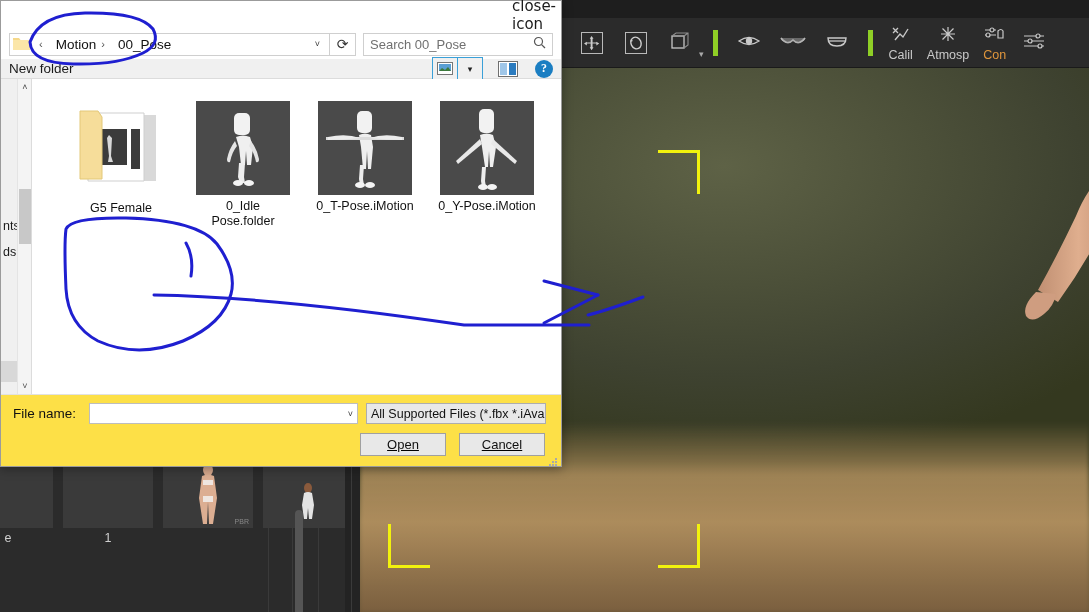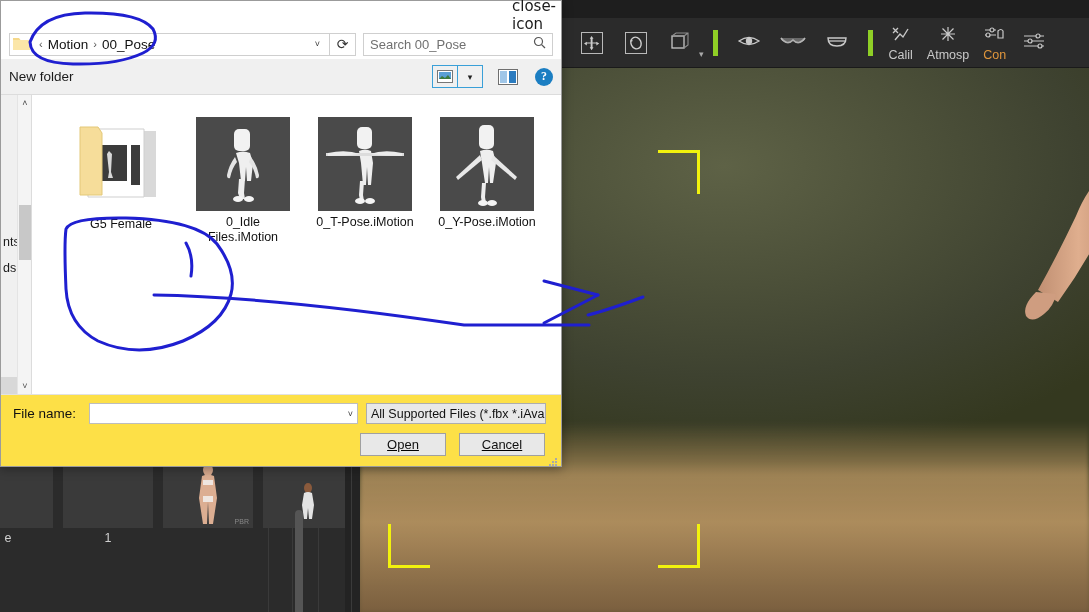--- a/index.html
+++ b/index.html
@@ -97,36 +97,36 @@
   }
   #dlg-navbar {
     height: 30px; background: #ffffff; display: flex; align-items: center;
     padding: 0 8px; gap: 0; flex: 0 0 auto;
   }
   #addr-box {
     flex: 1; height: 23px; border: 1px solid #cfcfcf; background: #fff;
     display: flex; align-items: center; padding: 0 2px 0 3px; min-width: 0;
   }
   #addr-folder-ico { width: 17px; height: 14px; margin-right: 4px; flex: 0 0 auto; }
-  .crumb { font-size: 13.5px; color: #111; white-space: nowrap; }
+  .crumb { font-size: 13.5px; color: #111; white-space: nowrap; margin-left: 8px; }
   .crumb-sep { color: #555; font-size: 11px; margin: 0 5px; }
   #addr-caret { margin-left: auto; color: #333; font-size: 9px; padding: 0 7px; }
   #refresh-btn {
     width: 26px; height: 23px; border: 1px solid #cfcfcf; border-left: none;
     display:flex; align-items:center; justify-content:center; color:#333; font-size: 14px;
     background:#fff; flex:0 0 auto;
   }
   #search-box {
     width: 190px; height: 23px; border: 1px solid #cfcfcf; background: #fff;
     display: flex; align-items: center; padding: 0 6px; margin-left: 7px; flex: 0 0 auto;
   }
   #search-ph { font-size: 13px; color: #707070; flex: 1; }
 
   #dlg-cmdbar {
-    height: 36px; background: #f0f0f0; display: flex; align-items: center;
+    height: 20px; background: #f0f0f0; display: flex; align-items: center;
     padding: 0 8px; border-bottom: 1px solid #dcdcdc; flex: 0 0 auto;
   }
   #newfolder-label { font-size: 13.5px; color: #1a1a1a; }
   #cmd-right { margin-left: auto; display: flex; align-items: center; gap: 0; }
   .viewmode-group { display:flex; border: 1px solid #3aa0d8; }
   .vm-btn { width: 24px; height: 21px; display:flex; align-items:center; justify-content:center; background:#f0f0f0;}
   .vm-div { width: 1px; background:#3aa0d8; }
   .pane-btn { width: 22px; height: 20px; margin-left: 14px; display:flex; align-items:center; justify-content:center;}
   .help-btn { width: 18px; height: 18px; border-radius: 50%; background: #1b7ec2; color: #fff;
               font-size: 12px; font-weight: bold; display:flex; align-items:center; justify-content:center;
@@ -493,21 +493,21 @@
               <rect x="38" y="12" width="16" height="22" rx="5" fill="#f2f2f2"></rect>
               <path d="M40 36q7-3 14 0l3 10-2 18h-4l-1-14-1 14h-4l-2-18z" fill="#efefef"></path>
               <path d="M39 40q-6 8-8 18 0 4 3 3 2-10 7-16z" fill="#e4e4e4"></path>
               <path d="M55 40q6 8 8 18 0 4-3 3-2-10-7-16z" fill="#e4e4e4"></path>
               <path d="M43 62l-1 14 2 6h5l-1-6 1-14z" fill="#ededed"></path>
               <ellipse cx="42" cy="82" rx="5" ry="3" fill="#f4f4f4"></ellipse>
               <ellipse cx="53" cy="82" rx="5" ry="3" fill="#f4f4f4"></ellipse>
             </svg>
           </div>
           <div class="fl-name" style="white-space:pre-line;">0_Idle
-Files.iMotion</div>
+Pose.folder</div>
         </div>
 
         <div class="fl-item">
           <div class="fl-thumb" style="width:94px;height:94px;background:#4a4a4a;">
             <svg width="94" height="94" viewBox="0 0 94 94">
               <rect x="39" y="10" width="15" height="22" rx="5" fill="#f2f2f2"></rect>
               <path d="M41 34q6-3 12 0l2 12-2 22h-3l-1-18-1 18h-3l-2-22z" fill="#efefef"></path>
               <path d="M8 36h78v3H8z" fill="#dcdcdc"></path>
               <path d="M10 36q18-4 32 1-16 2-32 2z" fill="#ececec"></path>
               <path d="M84 36q-18-4-32 1 16 2 32 2z" fill="#ececec"></path>

